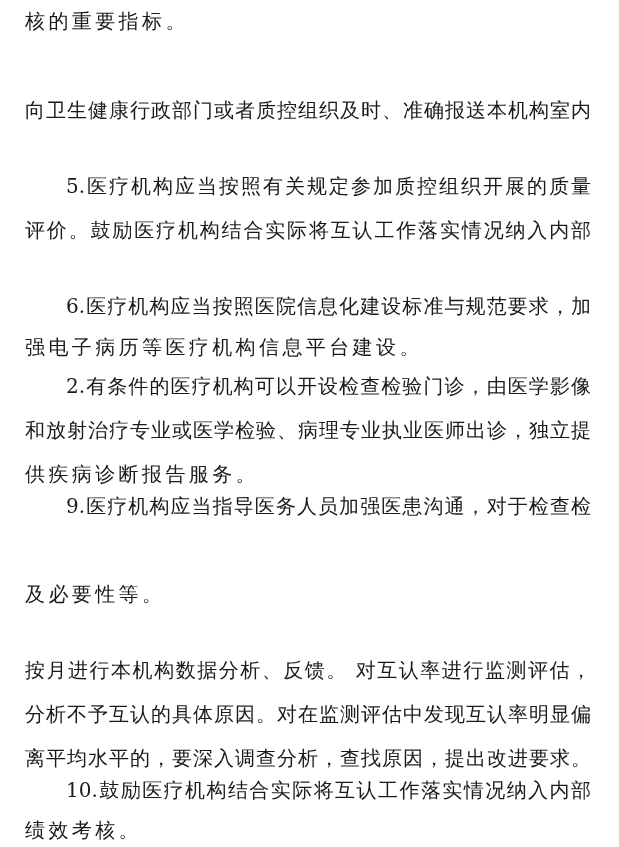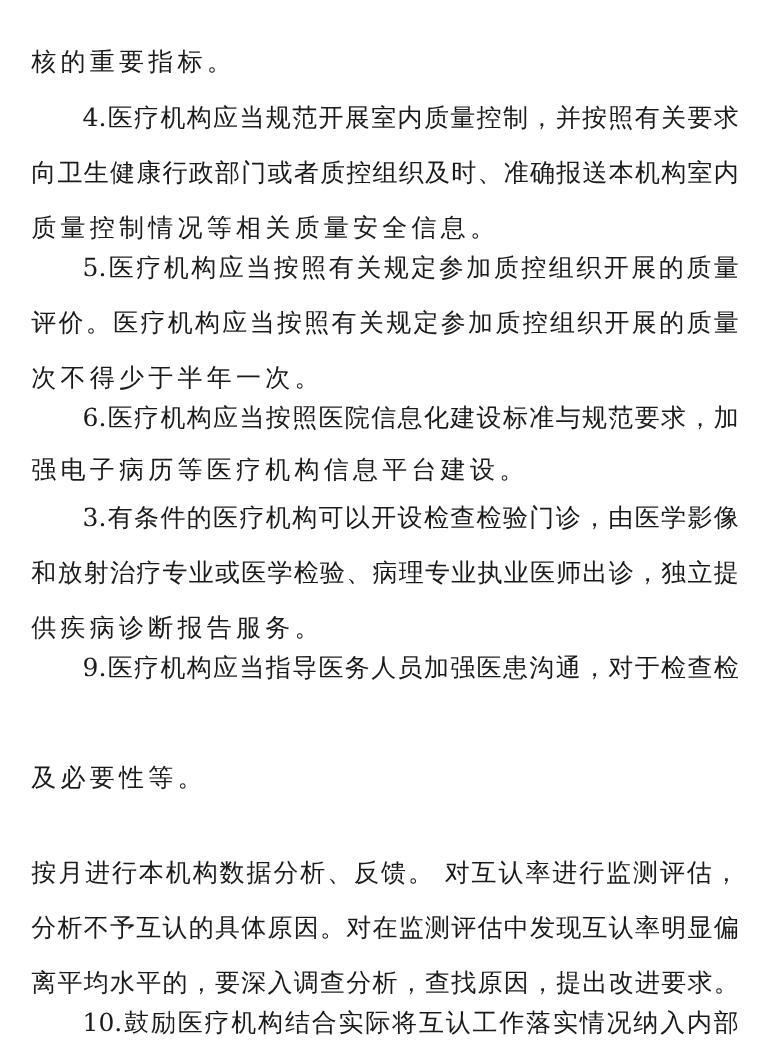--- a/index.html
+++ b/index.html
@@ -13,44 +13,40 @@
     position: absolute;
     left: 25px;
     width: 566px;
     height: 40px;
     line-height: 40px;
     font-size: 20px;
     white-space: nowrap;
     text-align: justify;
     text-align-last: justify;
     letter-spacing: 0;
-    margin-top: 28px;
   }
   .line.last { text-align-last: left; letter-spacing: 3.4px; }
   .line.indent { left: 66px; width: 525px; }
 </style>
 </head>
 <body>
 
 <div class="page">
 
   <div class="line last" style="top:1px">核的重要指标。</div>
 
-  <div class="line indent" style="top:46px">4.医疗机构应当规范开展室内质量控制，并按照有关要求</div>
   <div class="line" style="top:90px">向卫生健康行政部门或者质控组织及时、准确报送本机构室内</div>
-  <div class="line last" style="top:134px">质量控制情况等相关质量安全信息。</div>
 
   <div class="line indent" style="top:166px">5.医疗机构应当按照有关规定参加质控组织开展的质量</div>
-  <div class="line" style="top:210px">评价。医疗机构应当按照有关规定参加质控组织开展的质量</div>
-  <div class="line last" style="top:254px">次不得少于半年一次。</div>
+  <div class="line" style="top:210px">评价。鼓励医疗机构结合实际将互认工作落实情况纳入内部</div>
 
   <div class="line indent" style="top:286px">6.医疗机构应当按照医院信息化建设标准与规范要求，加</div>
   <div class="line last" style="top:327px">强电子病历等医疗机构信息平台建设。</div>
 
-  <div class="line indent" style="top:366px">3.有条件的医疗机构可以开设检查检验门诊，由医学影像</div>
+  <div class="line indent" style="top:366px">2.有条件的医疗机构可以开设检查检验门诊，由医学影像</div>
   <div class="line last" style="top:454px">供疾病诊断报告服务。</div>
   <div class="line" style="top:410px">和放射治疗专业或医学检验、病理专业执业医师出诊，独立提</div>
 
   <div class="line indent" style="top:486px">9.医疗机构应当指导医务人员加强医患沟通，对于检查检</div>
   <div class="line last" style="top:574px">及必要性等。</div>
 
   <div class="line" style="top:650px">按月进行本机构数据分析、反馈。 对互认率进行监测评估，</div>
   <div class="line" style="top:738px">离平均水平的，要深入调查分析，查找原因，提出改进要求。</div>
   <div class="line" style="top:694px">分析不予互认的具体原因。对在监测评估中发现互认率明显偏</div>
 

